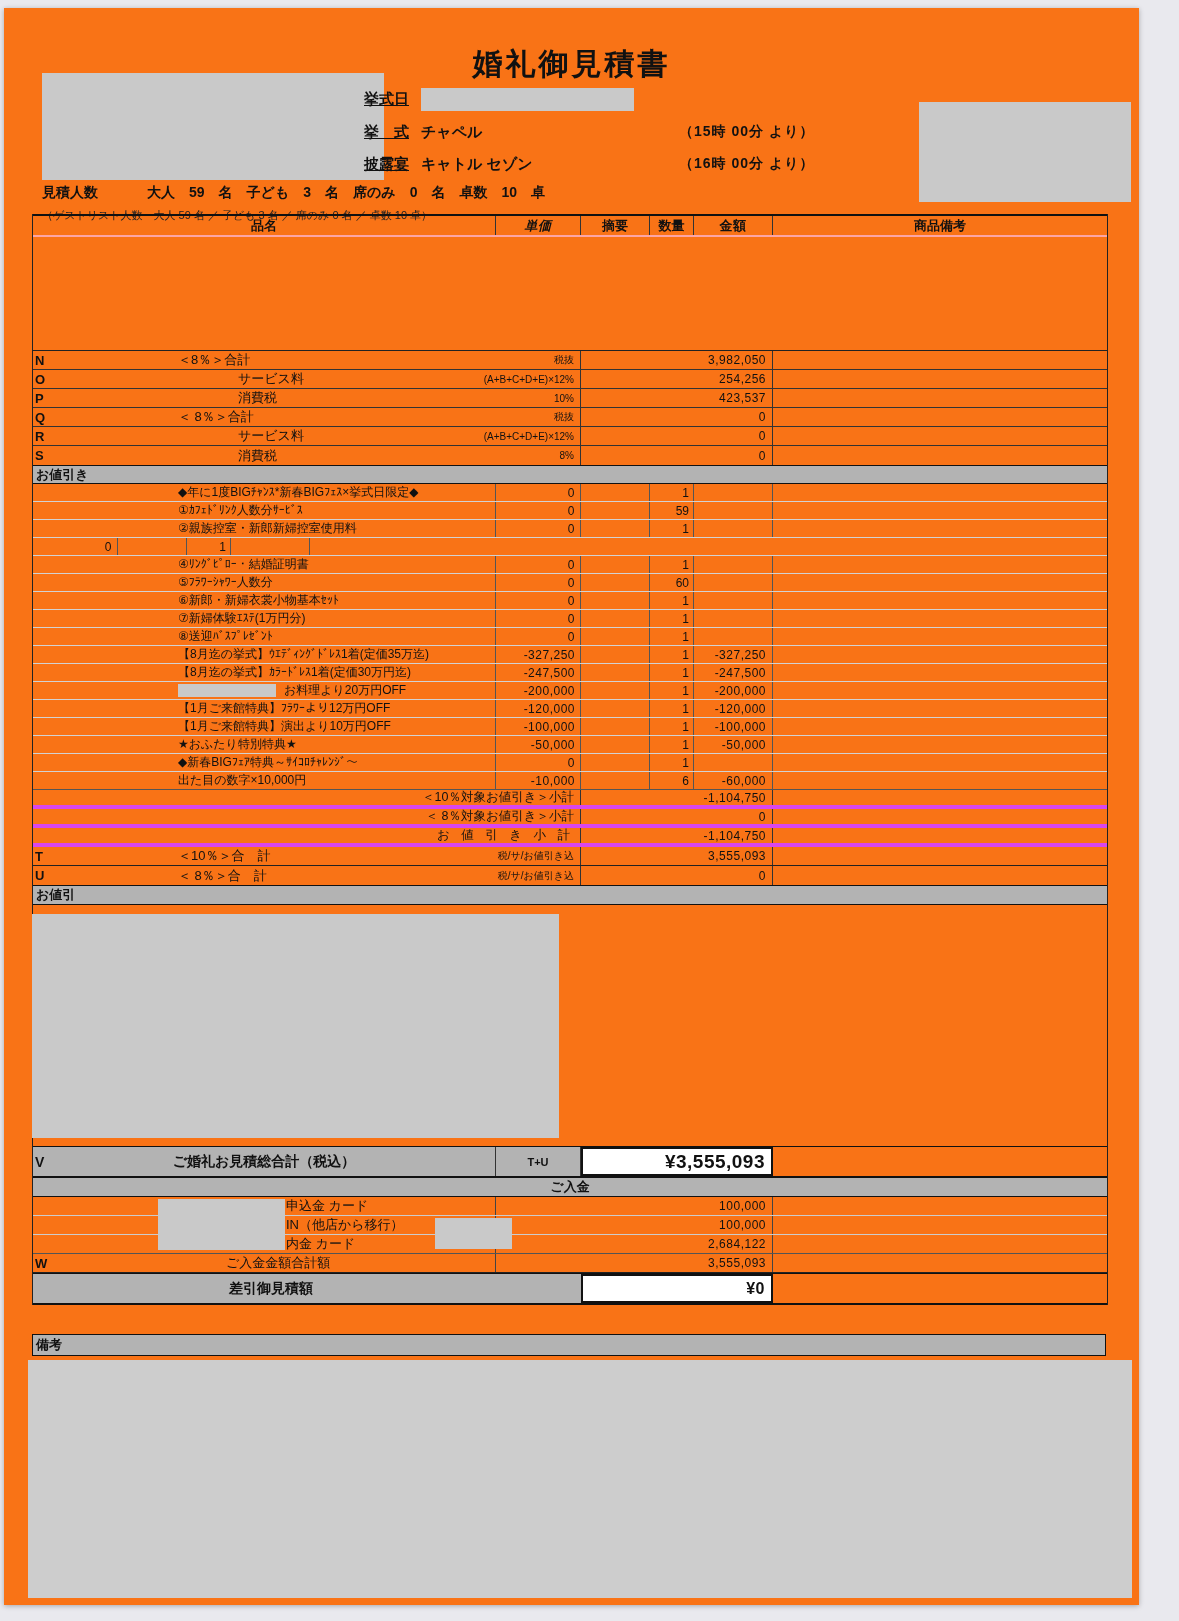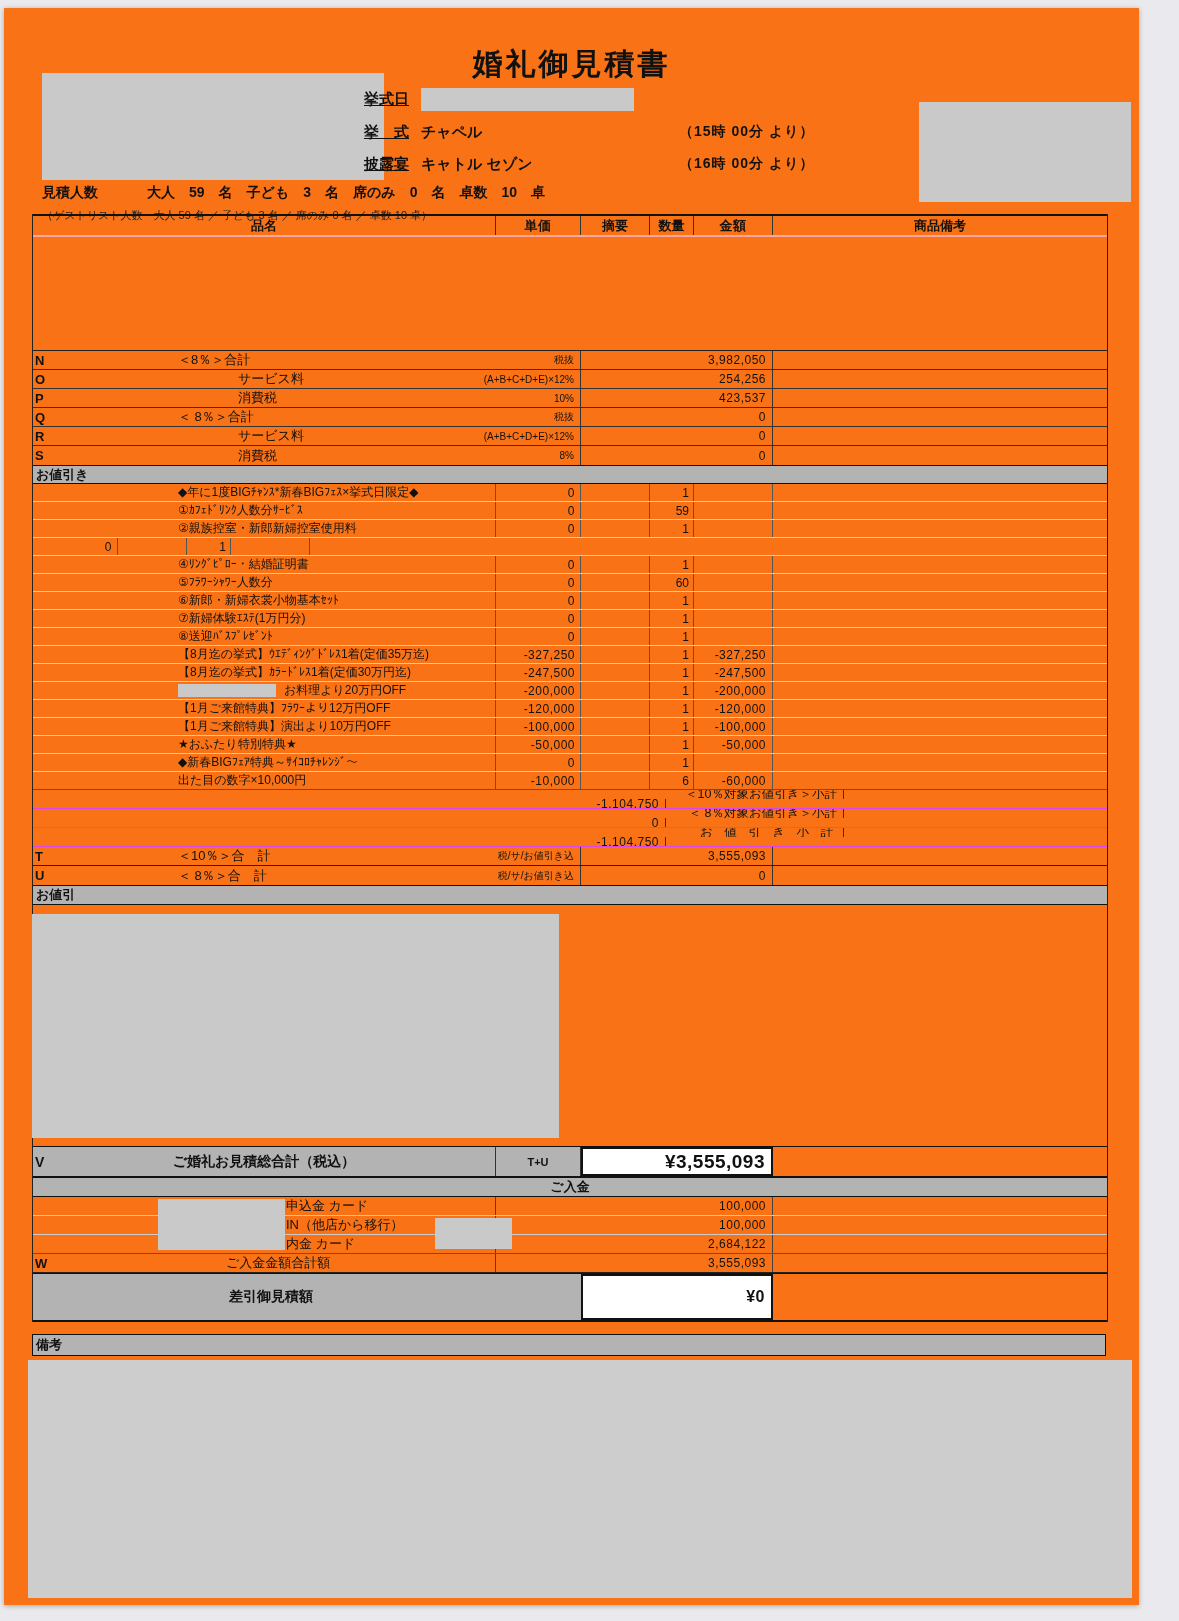--- a/index.html
+++ b/index.html
@@ -60,42 +60,42 @@
   .bar{height:19px;background:#b3b3b3;border-top:1px solid #111;border-bottom:1px solid #111;
        font-weight:bold;font-size:13px;display:flex;align-items:center;padding-left:3px;box-sizing:border-box;}
   .bar.center{justify-content:center;padding-left:0;height:20px;}
 
   .drow{height:18px;border-bottom:1px solid #d2d2d2;}
   .drow .c-name{padding-left:145px;}
   .drow .bR{border-right:1px solid #555;}
   .drow-last{border-bottom:1px solid #555;}
   .inline-redact{display:inline-block;background:#c9c9c9;width:98px;height:13px;margin-right:8px;}
 
-  .subrow{border-bottom:1px solid #d946ef;flex-direction:column;}
+  .subrow{border-bottom:4px solid #d946ef;}
   .subrow .c-label{justify-content:flex-end;padding-right:6px;font-size:12.5px;}
   .trow{border-bottom:1px solid #222;}
 
   .redact-region{height:241px;border-bottom:1px solid #111;position:relative;}
   .rr-box{position:absolute;left:-1px;top:9px;width:527px;height:224px;background:#c9c9c9;}
 
   .vrow{height:30px;border-bottom:1px solid #111;}
   .vrow .c-name{background:#b3b3b3;justify-content:center;font-weight:bold;font-size:14px;}
   .vrow .c-unit{background:#b3b3b3;justify-content:center;font-weight:bold;font-size:11px;padding:0;letter-spacing:0;}
   .vrow .c-amt2{border:2px solid #111;background:#fff;font-weight:bold;font-size:19px;}
 
   .paygroup{position:relative;}
   .prow{height:19px;border-bottom:1px solid #ccc;}
   .prow .c-name{padding-left:253px;font-size:13px;}
   .prow .bR, .wrow .bR{border-right:1px solid #444;}
   .prow-last{border-bottom:1px solid #555;}
   .pay-redact-left{position:absolute;left:125px;top:2px;width:127px;height:51px;background:#c9c9c9;z-index:2;}
   .pay-redact-right{position:absolute;left:402px;top:21px;width:77px;height:31px;background:#c9c9c9;z-index:2;}
   .wrow{height:19px;border-bottom:1px solid #222;}
 
-  .balrow{height:49px;border-bottom:2px solid #111;border-top:0.5px solid #111;}
+  .balrow{height:32px;border-bottom:2px solid #111;border-top:0.5px solid #111;}
   .balrow .c-label{background:#b3b3b3;}
   .balrow .rl{left:196px;font-weight:bold;font-size:14px;}
   .balrow .c-amt2{border:2px solid #111;background:#fff;font-weight:bold;font-size:16px;}
 
   .notes-bar{
     position:absolute;left:28px;top:1326px;width:1074px;height:22px;
     background:#b3b3b3;border:1px solid #111;box-sizing:border-box;
     font-weight:bold;font-size:13px;display:flex;align-items:center;padding-left:3px;
   }
   .notes-redact{position:absolute;left:24px;top:1352px;width:1104px;height:238px;background:#cdcdcd;}
@@ -125,21 +125,21 @@
   <div class="guest1">
     <span>見積人数</span>
     <span class="gv">大人　59　名　子ども　3　名　席のみ　0　名　卓数　10　卓</span>
   </div>
   <div class="guest2">（ゲストリスト人数　大人 59 名 ／ 子ども 3 名 ／ 席のみ 0 名 ／ 卓数 10 卓）</div>
 
   <div class="t">
 
     <div class="row thead">
       <div class="c c-name bR">品名</div>
-      <div class="c c-unit bR" style="justify-content:center;padding:0;">単価</div>
+      <div class="c c-unit bR" style="justify-content:center;padding:0;font-style:italic;">単価</div>
       <div class="c c-note bR">摘要</div>
       <div class="c c-qty bR" style="padding:0;">数量</div>
       <div class="c c-amt bR" style="justify-content:center;padding:0;">金額</div>
       <div class="c c-rem">商品備考</div>
     </div>
 
     <div class="t-empty"></div>
 
     <div class="row srow">
       <div class="c c-label bR">

